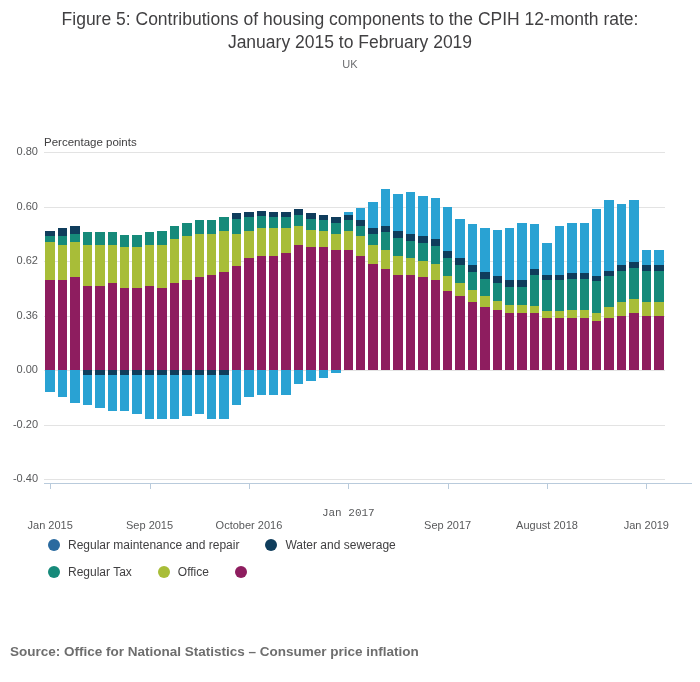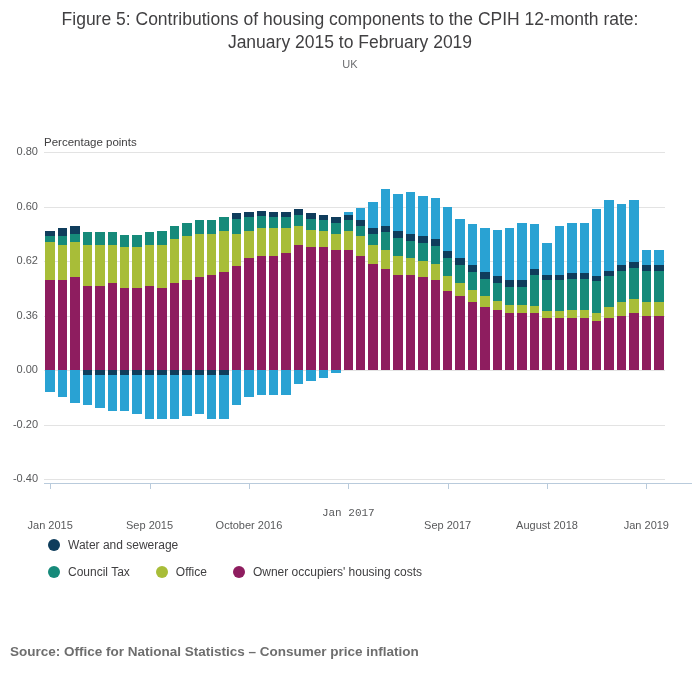--- a/index.html
+++ b/index.html
@@ -307,33 +307,36 @@
       <div class="xtick" style="left: 547.01px; top: 483px;"></div>
       <div class="xtick-label" style="left: 547.01px; top: 491px;">August 2018</div>
       <div class="xtick" style="left: 646.37px; top: 483px;"></div>
       <div class="xtick-label" style="left: 646.37px; top: 491px;">Jan 2019</div>
     </div>
 </div>
 
 <div class="legend" id="legend">
     <div class="legend-row">
       <div class="legend-item">
+        <span class="legend-swatch" style="background: rgb(42, 106, 159);"></span>
+        <span>Regular maintenance and repair</span>
+      </div>
+      <div class="legend-item">
         <span class="legend-swatch" style="background: rgb(15, 61, 92);"></span>
         <span>Water and sewerage</span>
       </div>
     </div>
     <div class="legend-row">
       <div class="legend-item">
         <span class="legend-swatch" style="background: rgb(22, 138, 122);"></span>
-        <span>Council Tax</span>
+        <span>Regular Tax</span>
       </div>
       <div class="legend-item">
         <span class="legend-swatch" style="background: rgb(168, 189, 56);"></span>
         <span>Office</span>
       </div>
       <div class="legend-item">
         <span class="legend-swatch" style="background: rgb(142, 29, 95);"></span>
-        <span>Owner occupiers' housing costs</span>
       </div>
     </div>
   </div>
 
 <div class="source">Source: Office for National Statistics – Consumer price inflation</div>
 
 </body></html>

